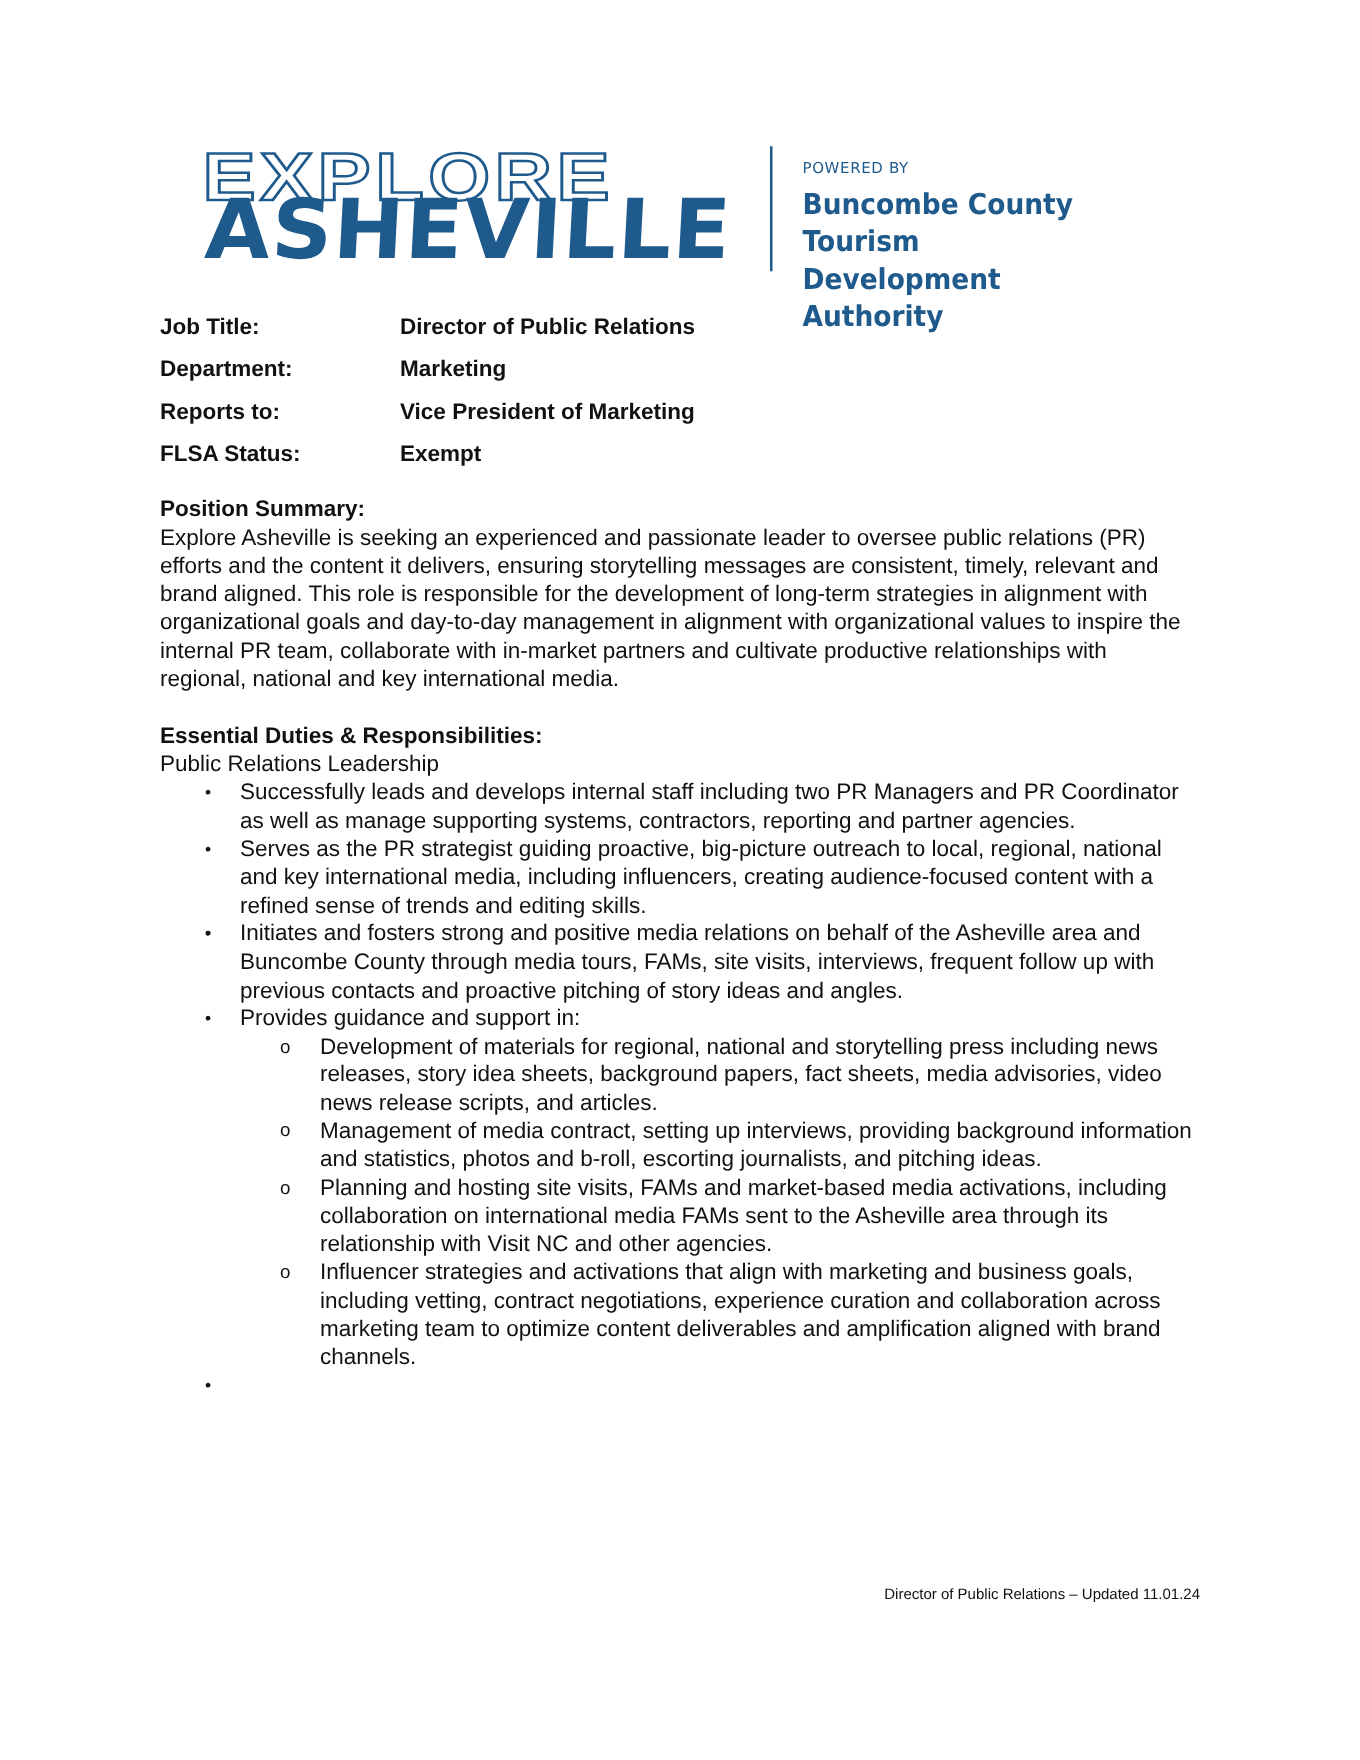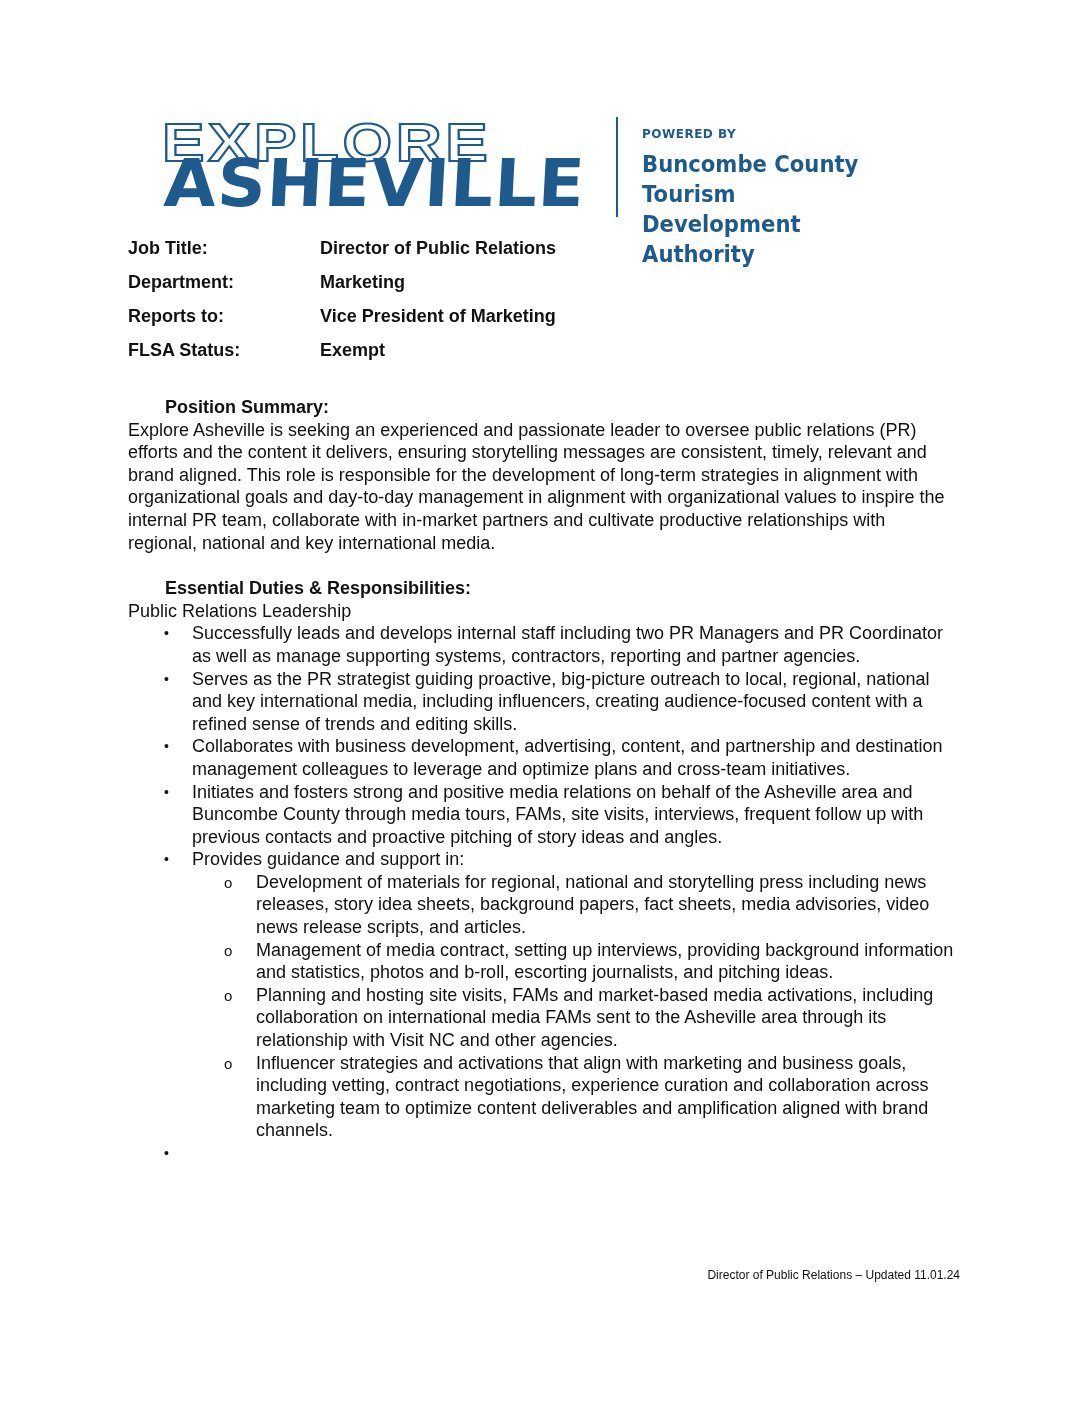--- a/index.html
+++ b/index.html
@@ -19,36 +19,36 @@
       position: absolute; left: 6px; top: 36px;
       font-family: "DejaVu Sans", sans-serif; font-weight: bold;
       font-size: 66px; letter-spacing: 1px; line-height: 66px;
       color: #1f5a8c; transform: scaleX(1.02) skewX(-3deg); transform-origin: left top;
     }
     .logo-divider {
       position: absolute; left: 456px; top: 2px; width: 2px; height: 100px; background: #1f5a8c;
     }
     .logo-powered {
       position: absolute; left: 482px; top: 12px;
-      font-family: "DejaVu Sans", sans-serif; font-weight: bold; font-size: 12px;
+      font-family: "DejaVu Sans", sans-serif; font-weight: normal; font-size: 12px;
       color: #1f5a8c; letter-spacing: 0.5px;
     }
     .logo-org {
       position: absolute; left: 482px; top: 34px;
       font-family: "DejaVu Sans", sans-serif; font-weight: bold; font-size: 23px;
       line-height: 30px; color: #1f5a8c; transform: scaleX(0.92); transform-origin: left top;
     }
     .meta { position: absolute; left: 128px; top: 238px; }
-    .meta-row { display: flex; height: 34px; align-items: flex-start; font-weight: bold; font-size: 18px; }
+    .meta-row { display: flex; height: 34px; align-items: flex-end; font-weight: bold; font-size: 18px; }
     .meta-label { width: 192px; }
     .content {
       position: absolute; left: 128px; top: 396px; width: 830px;
       font-size: 18px; line-height: 22.6px;
     }
-    .content .h { font-weight: bold; margin-left: 37px; }
+    .content .h { font-weight: bold; }
     .content p { margin: 0; }
     .gap { height: 23px; }
     .subhead { }
     ul.bullets { list-style: none; margin: 0; padding: 0; }
     ul.bullets > li { position: relative; padding-left: 64px; }
     ul.bullets > li > .bullet-mark {
       position: absolute; left: 36px; top: 0; font-size: 14px;
     }
     ul.sub { list-style: none; margin: 0; padding: 0; }
     ul.sub > li { position: relative; padding-left: 64px; }
@@ -102,21 +102,20 @@
     <li>
       <span class="bullet-mark">•</span>
       <span>Successfully leads and develops internal staff including two PR Managers and PR Coordinator as well as manage supporting systems, contractors, reporting and partner agencies.</span>
     </li>
     <li>
       <span class="bullet-mark">•</span>
       <span>Serves as the PR strategist guiding proactive, big-picture outreach to local, regional, national and key international media, including influencers, creating audience-focused content with a refined sense of trends and editing skills.</span>
     </li>
     <li>
       <span class="bullet-mark">•</span>
-      <span>Collaborates with business development, advertising, content, and partnership and destination management colleagues to leverage and optimize plans and cross-team initiatives.</span>
     </li>
     <li>
       <span class="bullet-mark">•</span>
       <span>Initiates and fosters strong and positive media relations on behalf of the Asheville area and Buncombe County through media tours, FAMs, site visits, interviews, frequent follow up with previous contacts and proactive pitching of story ideas and angles.</span>
     </li>
     <li>
       <span class="bullet-mark">•</span>
       <span>Provides guidance and support in:</span>
       <ul class="sub">
         <li>

